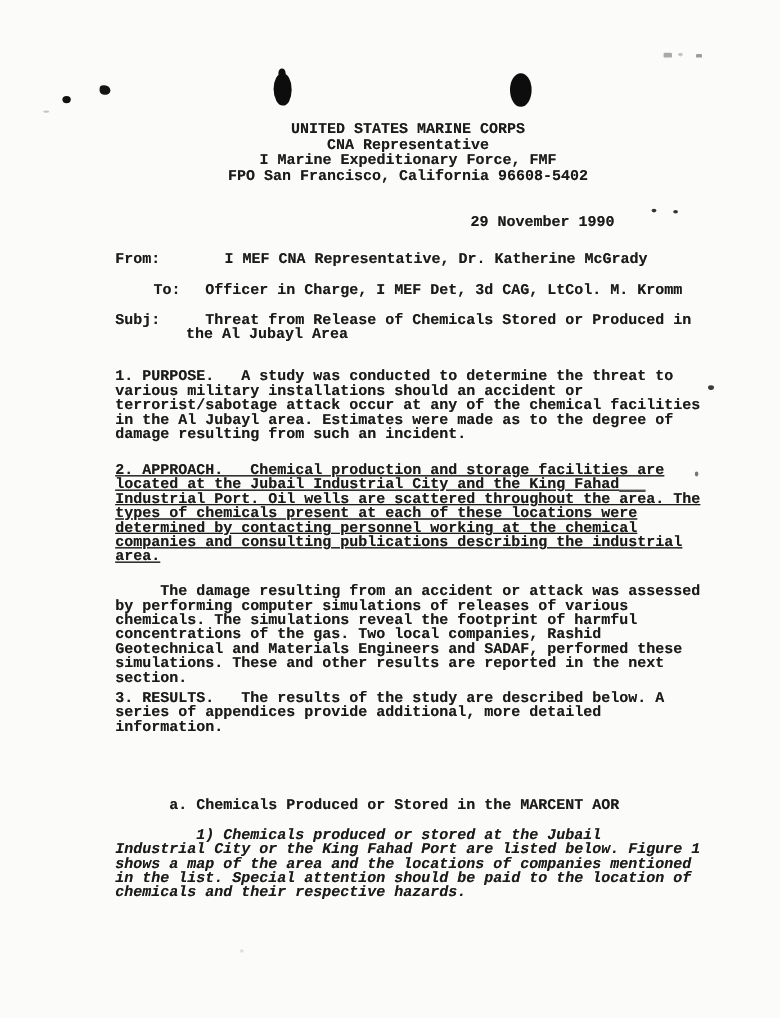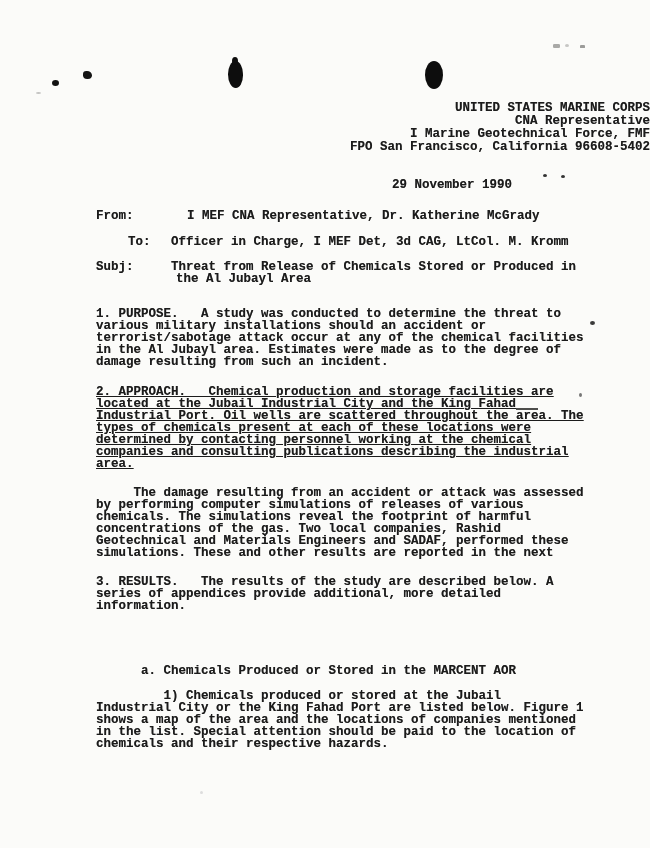--- a/index.html
+++ b/index.html
@@ -10,21 +10,21 @@
     font-family:"Liberation Mono","DejaVu Sans Mono",monospace;
     font-weight:700;
     color:#1b1b1b;
     font-size:12.5px;
     overflow:hidden;
   }
   .page{position:absolute;inset:0;}
   .line{position:absolute;white-space:pre;text-shadow:0 0 .4px rgba(20,20,20,.55);}
   .block{position:absolute;left:96px;}
   .block div{height:12px;line-height:12px;white-space:pre;text-shadow:0 0 .4px rgba(20,20,20,.55);}
-  .letterhead{position:absolute;left:30px;top:102px;width:620px;text-align:right;}
+  .letterhead{position:absolute;left:30px;top:102px;width:620px;text-align:center;}
   .letterhead div{height:13px;line-height:13px;white-space:pre;text-shadow:0 0 .4px rgba(20,20,20,.55);}
   .mark{position:absolute;}
   .hole{background:#0d0d0d;border-radius:50% 50% 48% 52%;}
   .speck{border-radius:50%;}
 </style>
 </head>
 <body>
 
 <div class="page">
 
@@ -41,35 +41,35 @@
   <div class="mark speck" style="left:543px;top:174px;width:4px;height:3px;background:#333;"></div>
   <div class="mark speck" style="left:561px;top:175px;width:4px;height:3px;background:#333;"></div>
   <div class="mark speck" style="left:590px;top:321px;width:5px;height:4px;background:#3a3a3a;"></div>
   <div class="mark speck" style="left:579px;top:393px;width:3px;height:4px;background:#777;"></div>
   <div class="mark speck" style="left:200px;top:791px;width:3px;height:3px;background:#ddd;"></div>
   <div class="mark" style="left:516px;top:408px;width:22px;height:2px;background:#4e4e4c;"></div>
 
   <div class="letterhead">
     <div>UNITED STATES MARINE CORPS</div>
     <div>CNA Representative</div>
-    <div>I Marine Geotechnical Force, FMF</div>
+    <div>I Marine Expeditionary Force, FMF</div>
     <div>FPO San Francisco, California 96608-5402</div>
   </div>
 
   <div class="line" style="left:392px;top:178px;">29 November 1990</div>
 
   <div class="line" style="left:96px;top:209px;text-align:right;">From:</div>
   <div class="line" style="left:167px;top:209px;margin-left:20px;">I MEF CNA Representative, Dr. Katherine McGrady</div>
 
   <div class="line" style="left:96px;top:235px;margin-left:32px;">To:</div>
   <div class="line" style="left:171px;top:235px;">Officer in Charge, I MEF Det, 3d CAG, LtCol. M. Kromm</div>
 
   <div class="line" style="left:96px;top:260px;">Subj:</div>
   <div class="line" style="left:171px;top:260px;">Threat from Release of Chemicals Stored or Produced in</div>
-  <div class="line" style="left:176px;top:272px;">the Al Jubayl Area</div>
+  <div class="line" style="left:155px;top:272px;">the Al Jubayl Area</div>
 
   <div class="block" style="top:308px;">
     <div>1. PURPOSE.   A study was conducted to determine the threat to</div>
     <div>various military installations should an accident or</div>
     <div>terrorist/sabotage attack occur at any of the chemical facilities</div>
     <div>in the Al Jubayl area. Estimates were made as to the degree of</div>
     <div>damage resulting from such an incident.</div>
   </div>
 
   <div class="block" style="top:386px;text-decoration:underline;">
@@ -82,31 +82,32 @@
     <div>area.</div>
   </div>
 
   <div class="block" style="top:487px;">
     <div>     The damage resulting from an accident or attack was assessed</div>
     <div>by performing computer simulations of releases of various</div>
     <div>chemicals. The simulations reveal the footprint of harmful</div>
     <div>concentrations of the gas. Two local companies, Rashid</div>
     <div>Geotechnical and Materials Engineers and SADAF, performed these</div>
     <div>simulations. These and other results are reported in the next</div>
+    <div>section.</div>
   </div>
 
   <div class="block" style="top:576px;">
     <div>3. RESULTS.   The results of the study are described below. A</div>
     <div>series of appendices provide additional, more detailed</div>
     <div>information.</div>
   </div>
 
   <div class="line" style="left:96px;top:664px;">      a. Chemicals Produced or Stored in the MARCENT AOR</div>
 
-  <div class="block" style="top:690px;">
+  <div class="block" style="top:690px;font-style:italic;">
     <div>         1) Chemicals produced or stored at the Jubail</div>
     <div>Industrial City or the King Fahad Port are listed below. Figure 1</div>
     <div>shows a map of the area and the locations of companies mentioned</div>
     <div>in the list. Special attention should be paid to the location of</div>
     <div>chemicals and their respective hazards.</div>
   </div>
 
 </div>
 
 </body></html>

